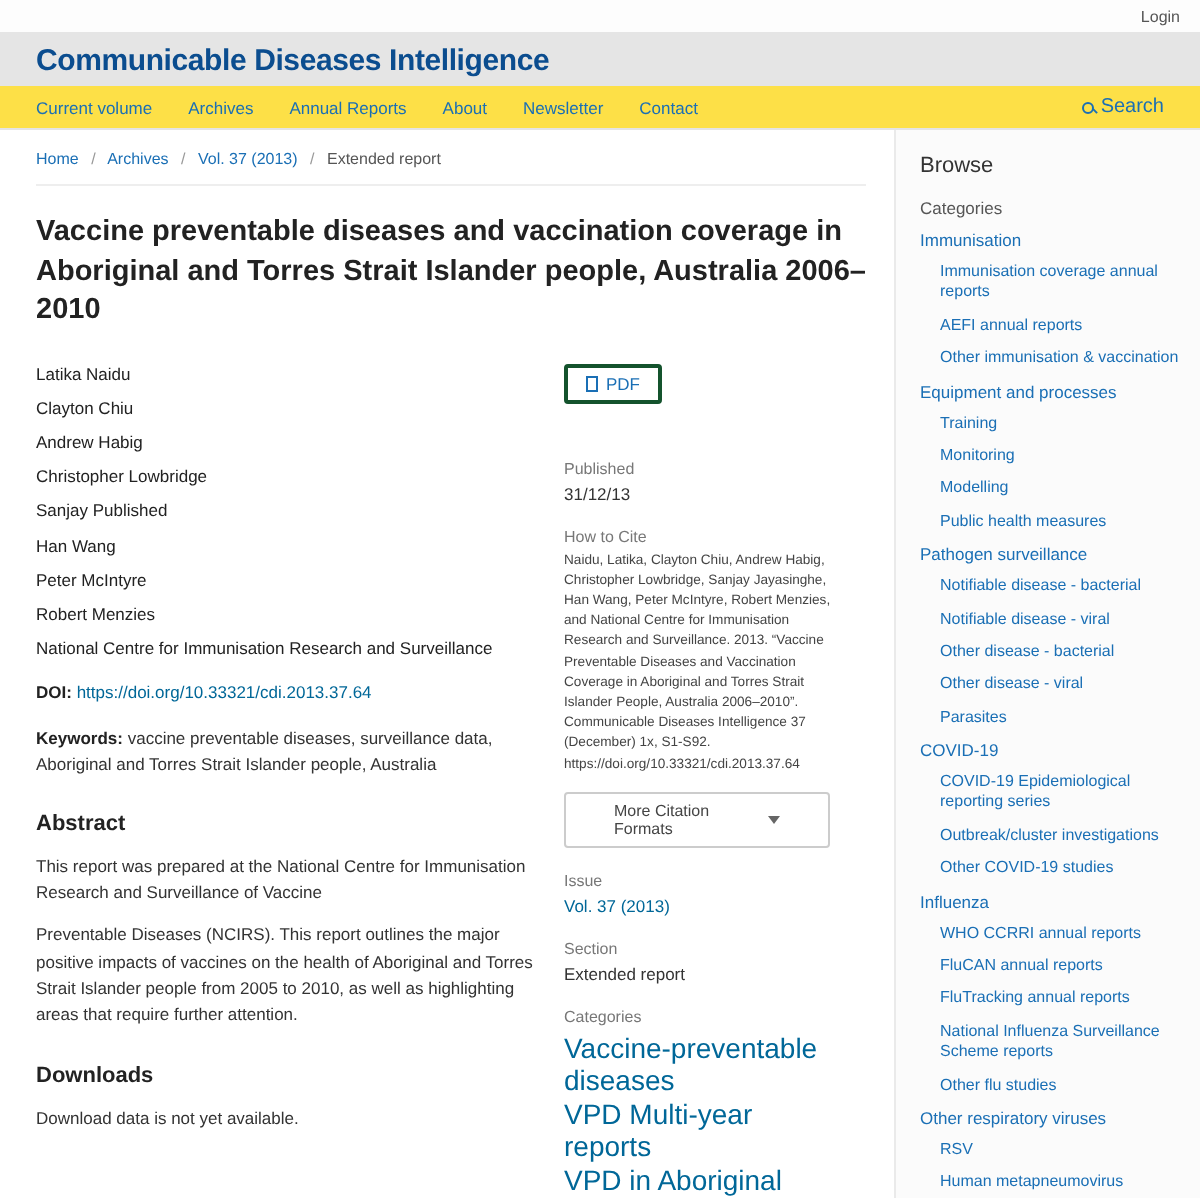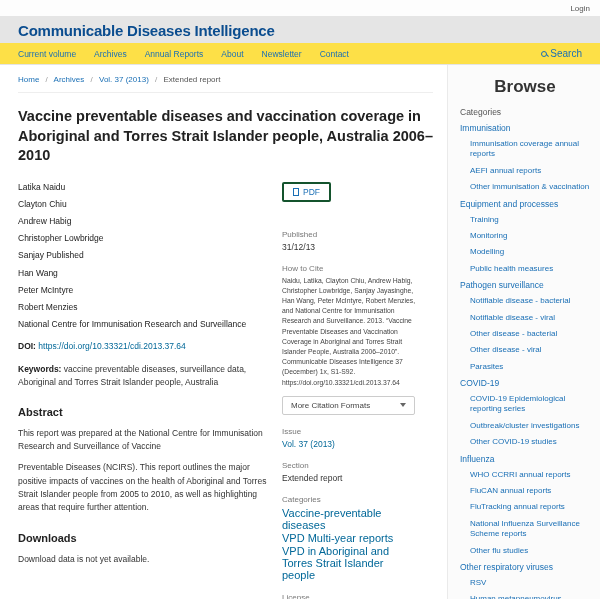--- a/index.html
+++ b/index.html
@@ -181,42 +181,41 @@
     color: #444;
     margin-top: 2px;
   }
   .cite-select {
     margin-top: 8px;
     border: 1px solid #cccccc;
     border-radius: 2px;
     background: #fff;
     font-size: 8px;
     color: #444;
-    padding: 4px 8px;
+    padding: 4px 24px;
     display: flex;
     justify-content: space-between;
     align-items: center;
     width: 133px;
   }
   .caret {
     width: 0; height: 0;
     border-left: 3px solid transparent;
     border-right: 3px solid transparent;
     border-top: 4px solid #666;
   }
-  .cat-link { display: block; font-size: 11px; margin-bottom: 1px; }
+  .cat-link { display: block; font-size: 14px; margin-bottom: 1px; }
   .license-text { font-size: 8.5px; line-height: 1.5; color: #333; }
 
   
   .sb-title {
-    font-size: 17px;
-    font-weight: bold;
+    font-size: 11px;
+    font-weight: normal;
     color: #333;
     margin: 0 0 10px 0;
-    text-align: center;
   }
   .sb-sub {
     font-size: 8.5px;
     color: #555;
     margin: 0 0 6px 0;
   }
   .sb-top {
     font-size: 8.5px;
     color: #1a6fb5;
     margin: 0 0 6px 0;

